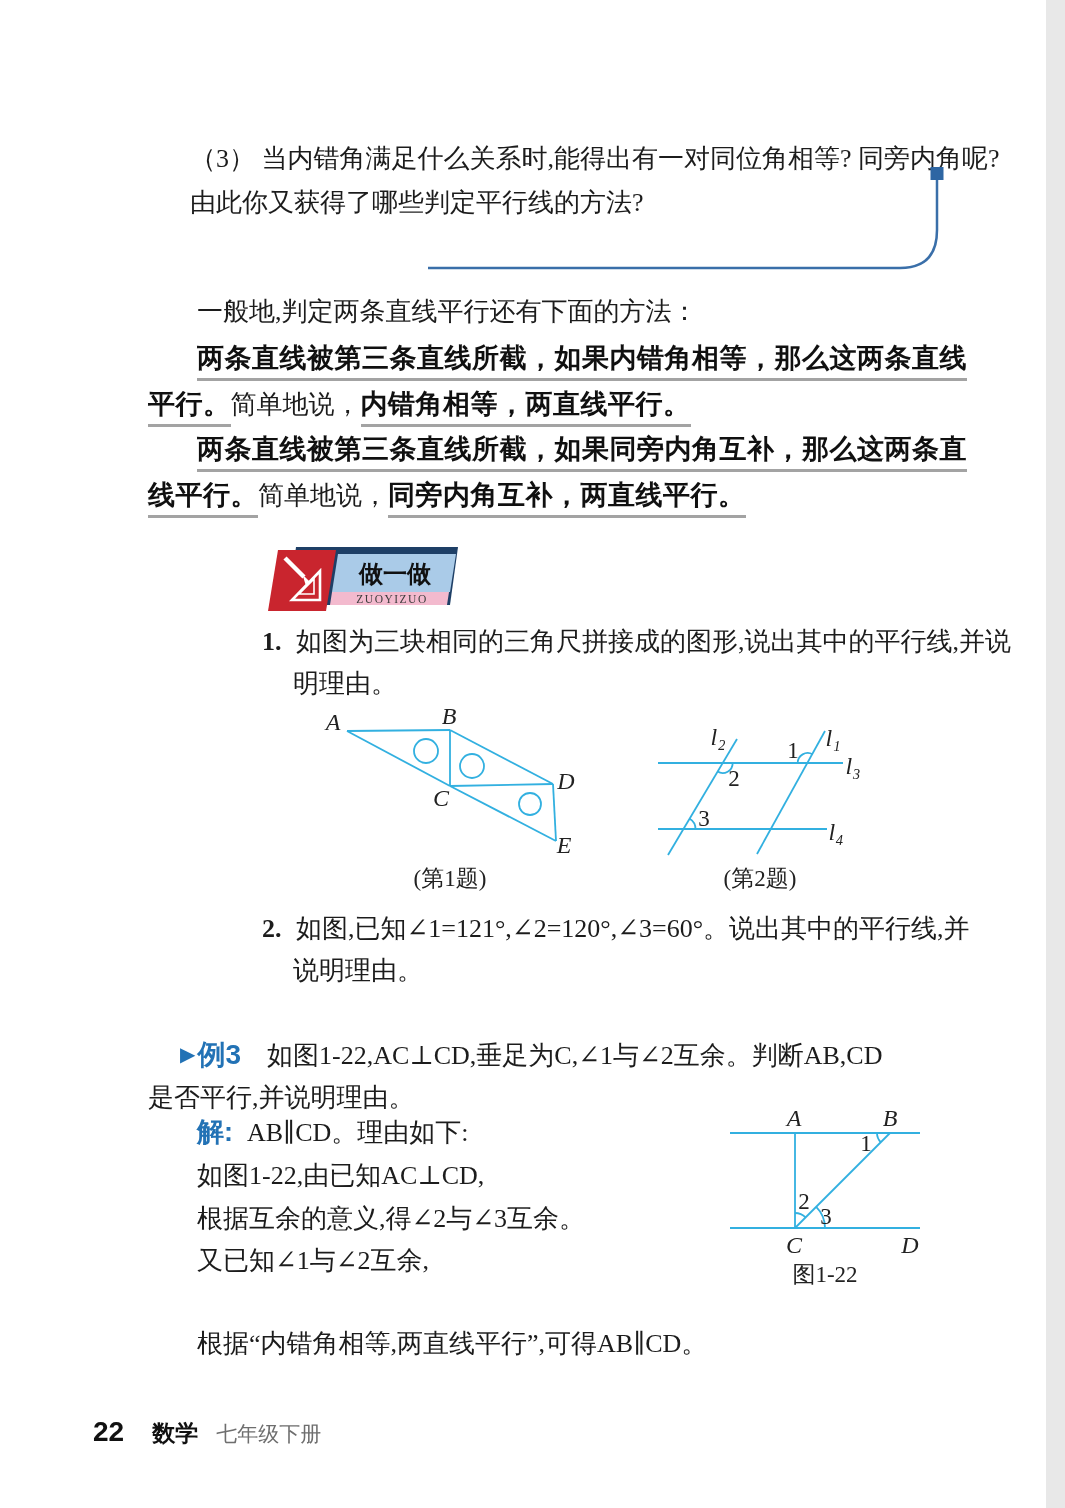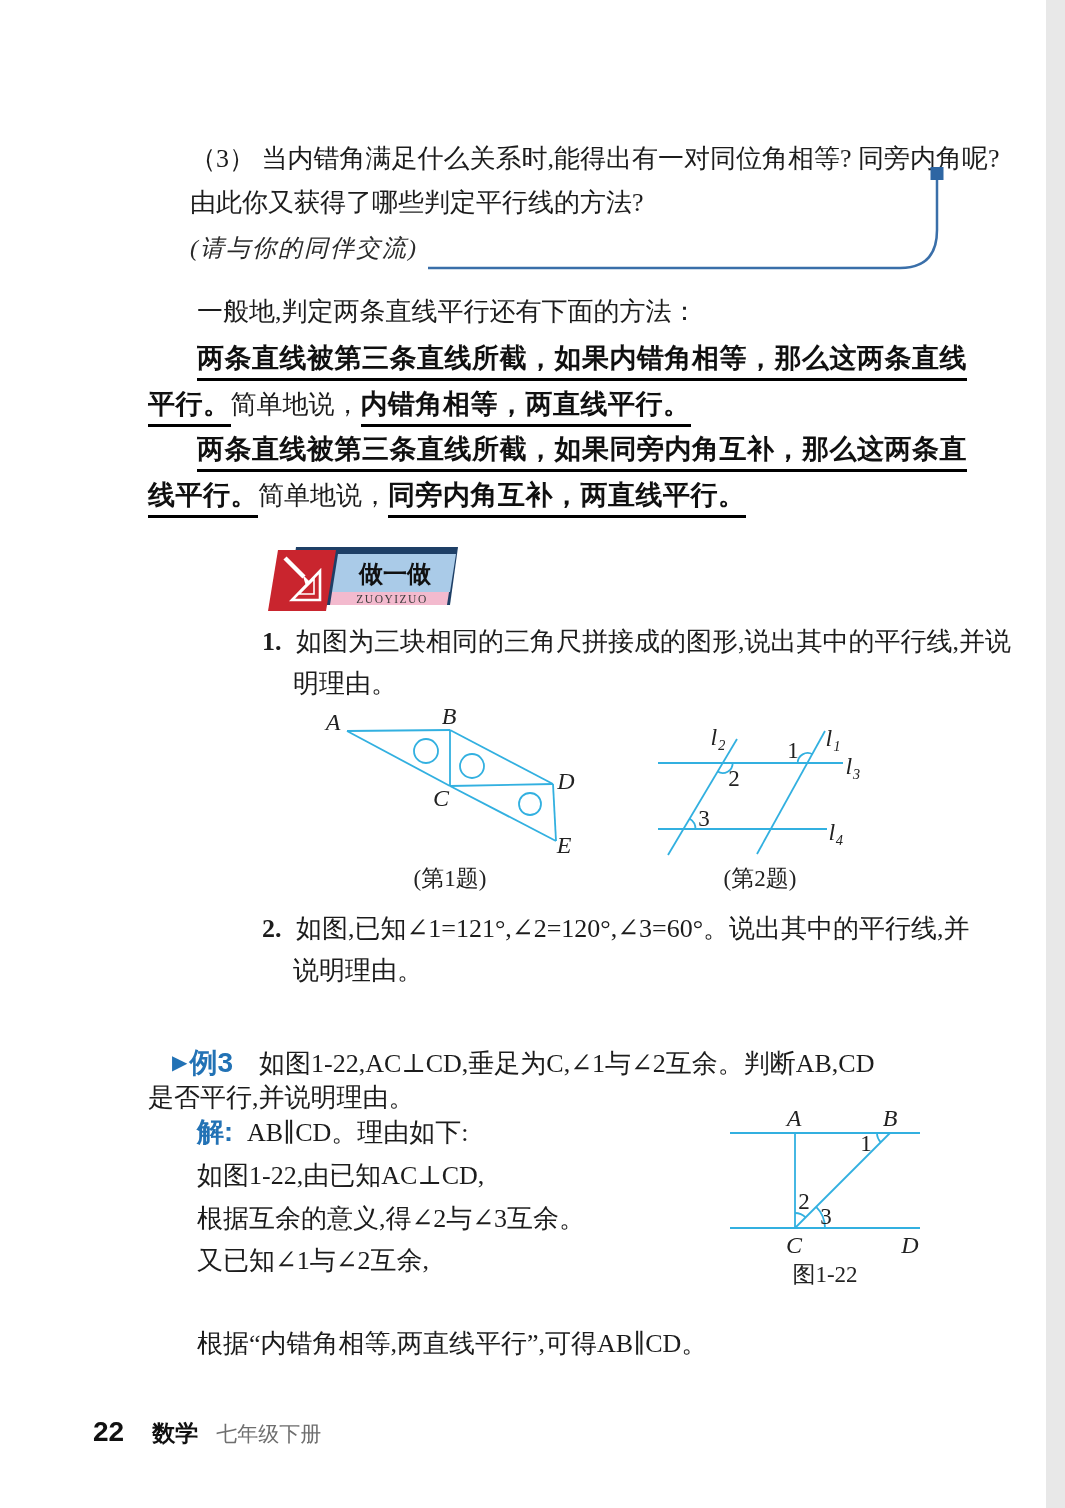--- a/index.html
+++ b/index.html
@@ -10,21 +10,21 @@
     font-family:"Liberation Serif","DejaVu Serif","DejaVu Sans",serif;
     color:#1c1c1c;
   }
   .abs { position:absolute; white-space:nowrap; }
   .body-text { font-size:26px; line-height:1.2; }
   .kaiti { font-size:24px; font-style:italic; color:#2a2a2a; letter-spacing:2px; }
   .heiti {
     font-family:"Liberation Sans","DejaVu Sans",sans-serif;
     font-weight:700; font-size:27px; color:#101010; letter-spacing:0.5px;
   }
-  .ul-red { border-bottom:3px solid #000000; padding-bottom:5px; }
+  .ul-red { border-bottom:3px solid #a3a3a3; padding-bottom:5px; }
   .plain-inline { font-family:"Liberation Serif","DejaVu Serif",serif; font-weight:400; font-size:26px; color:#1c1c1c; }
   .prob-num { font-weight:700; }
   .ex-marker { color:#2272b5; font-size:20px; vertical-align:3px; }
   .ex-label {
     font-family:"Liberation Sans","DejaVu Sans",sans-serif;
     font-weight:700; font-size:28px; color:#2272b5; margin-left:2px;
   }
   .ex-text { margin-left:26px; font-size:26px; }
   .sol-label {
     font-family:"Liberation Sans","DejaVu Sans",sans-serif;
@@ -38,21 +38,20 @@
   .svg-num { font-size:23px; fill:#222; }
   .svg-cap { font-size:23px; fill:#222; }
 </style>
 </head>
 <body>
 
 <div id="page">
 
   <div class="abs body-text" style="left:190px; top:143px;">（3） 当内错角满足什么关系时,能得出有一对同位角相等? 同旁内角呢?</div>
   <div class="abs body-text" style="left:190px; top:187px;">由此你又获得了哪些判定平行线的方法?</div>
-  <div class="abs kaiti" style="left:190px; top:232px;">(请与你的同伴交流)</div>
 
   <svg class="abs" style="left:420px; top:160px;" width="540" height="120" viewBox="0 0 540 120">
     <path d="M8,108 H480 Q517,108 517,70 V20" fill="none" stroke="#3a6fa9" stroke-width="2.5"></path>
     <rect x="510.5" y="7" width="13" height="13" fill="#2e66a3"></rect>
   </svg>
 
   <div class="abs body-text" style="left:197px; top:296px;">一般地,判定两条直线平行还有下面的方法：</div>
 
   <div class="abs" style="left:197px; top:340px;">
     <span class="heiti ul-red">两条直线被第三条直线所截，如果内错角相等，那么这两条直线</span>
@@ -128,21 +127,21 @@
     <text class="svg-num" x="64" y="126" text-anchor="middle">3</text>
     <text class="svg-cap" x="120" y="186" text-anchor="middle">(第2题)</text>
   </svg>
 
   <div class="abs body-text" style="left:262px; top:913px;">
     <span class="prob-num">2.</span>
     <span style="margin-left:8px;margin-top:12px;">如图,已知∠1=121°,∠2=120°,∠3=60°。说出其中的平行线,并</span>
   </div>
   <div class="abs body-text" style="left:293px; top:955px;">说明理由。</div>
 
-  <div class="abs" style="left:172px; top:1036px;margin-top:8px;">
+  <div class="abs" style="left:180px; top:1036px;">
     <span class="ex-marker">▶</span><span class="ex-label">例3</span><span class="ex-text">如图1-22,AC⊥CD,垂足为C,∠1与∠2互余。判断AB,CD</span>
   </div>
   <div class="abs body-text" style="left:148px; top:1082px;">是否平行,并说明理由。</div>
 
   <div class="abs body-text" style="left:197px; top:1116px;text-align:right;">
     <span class="sol-label">解:</span><span>AB∥CD。理由如下:</span>
   </div>
   <div class="abs body-text" style="left:197px; top:1160px;">如图1-22,由已知AC⊥CD,</div>
   <div class="abs body-text" style="left:197px; top:1203px;">根据互余的意义,得∠2与∠3互余。</div>
   <div class="abs body-text" style="left:197px; top:1245px;">又已知∠1与∠2互余,</div>

